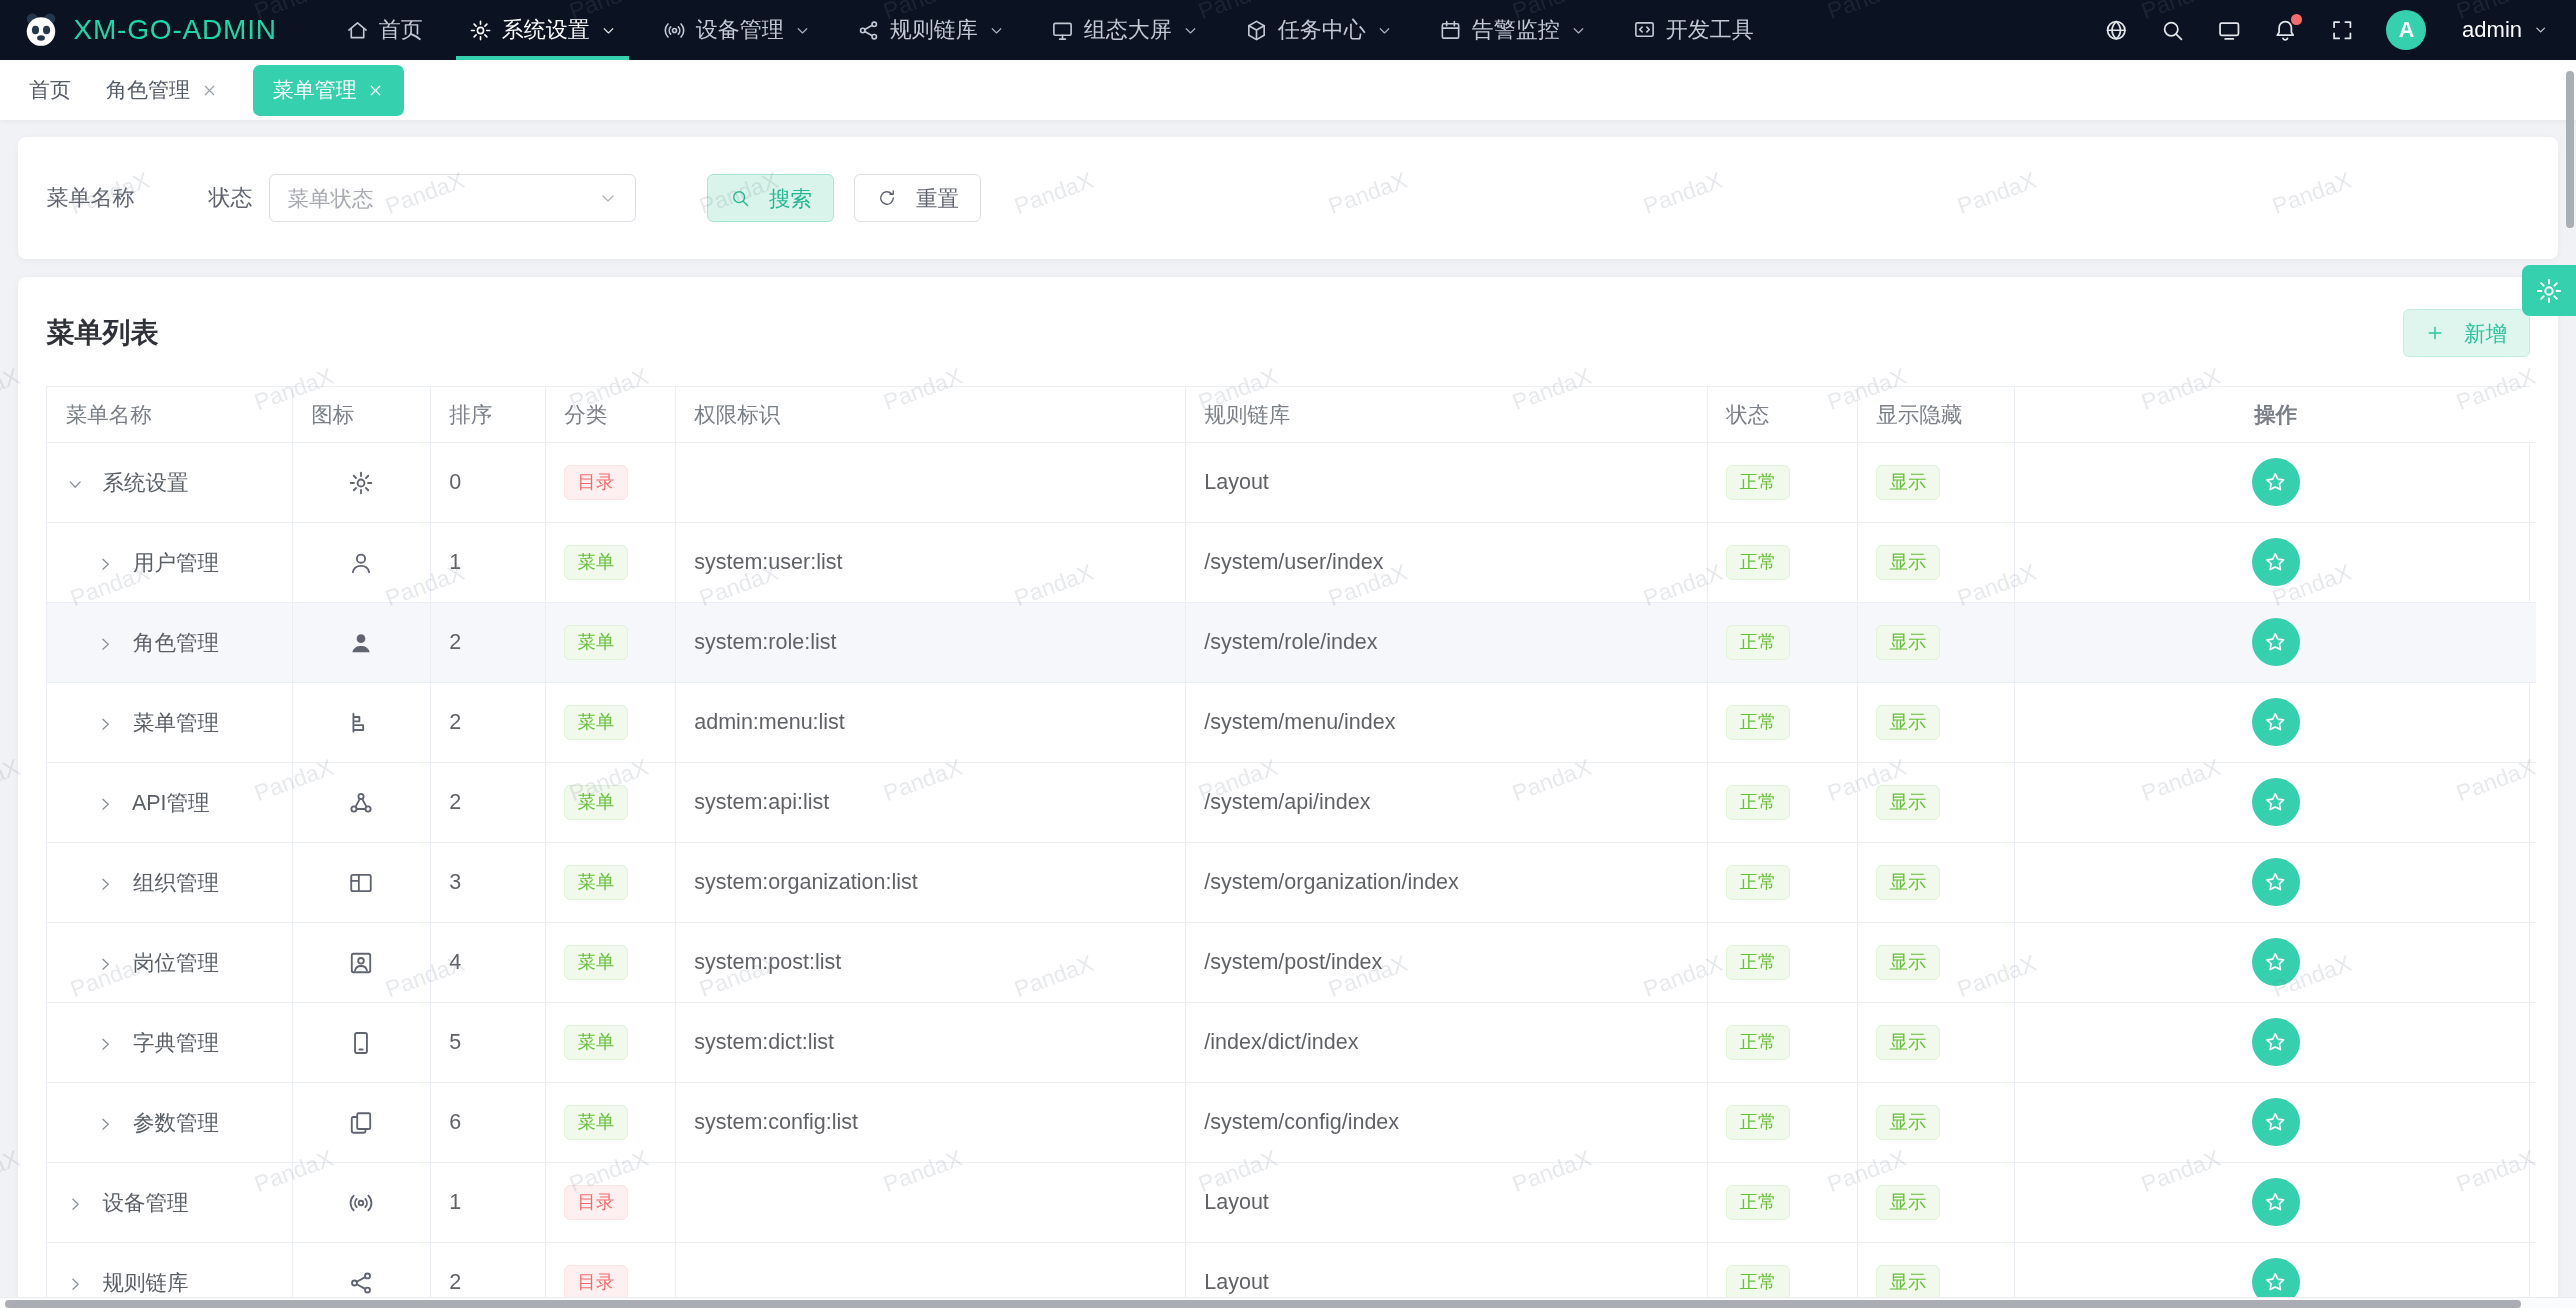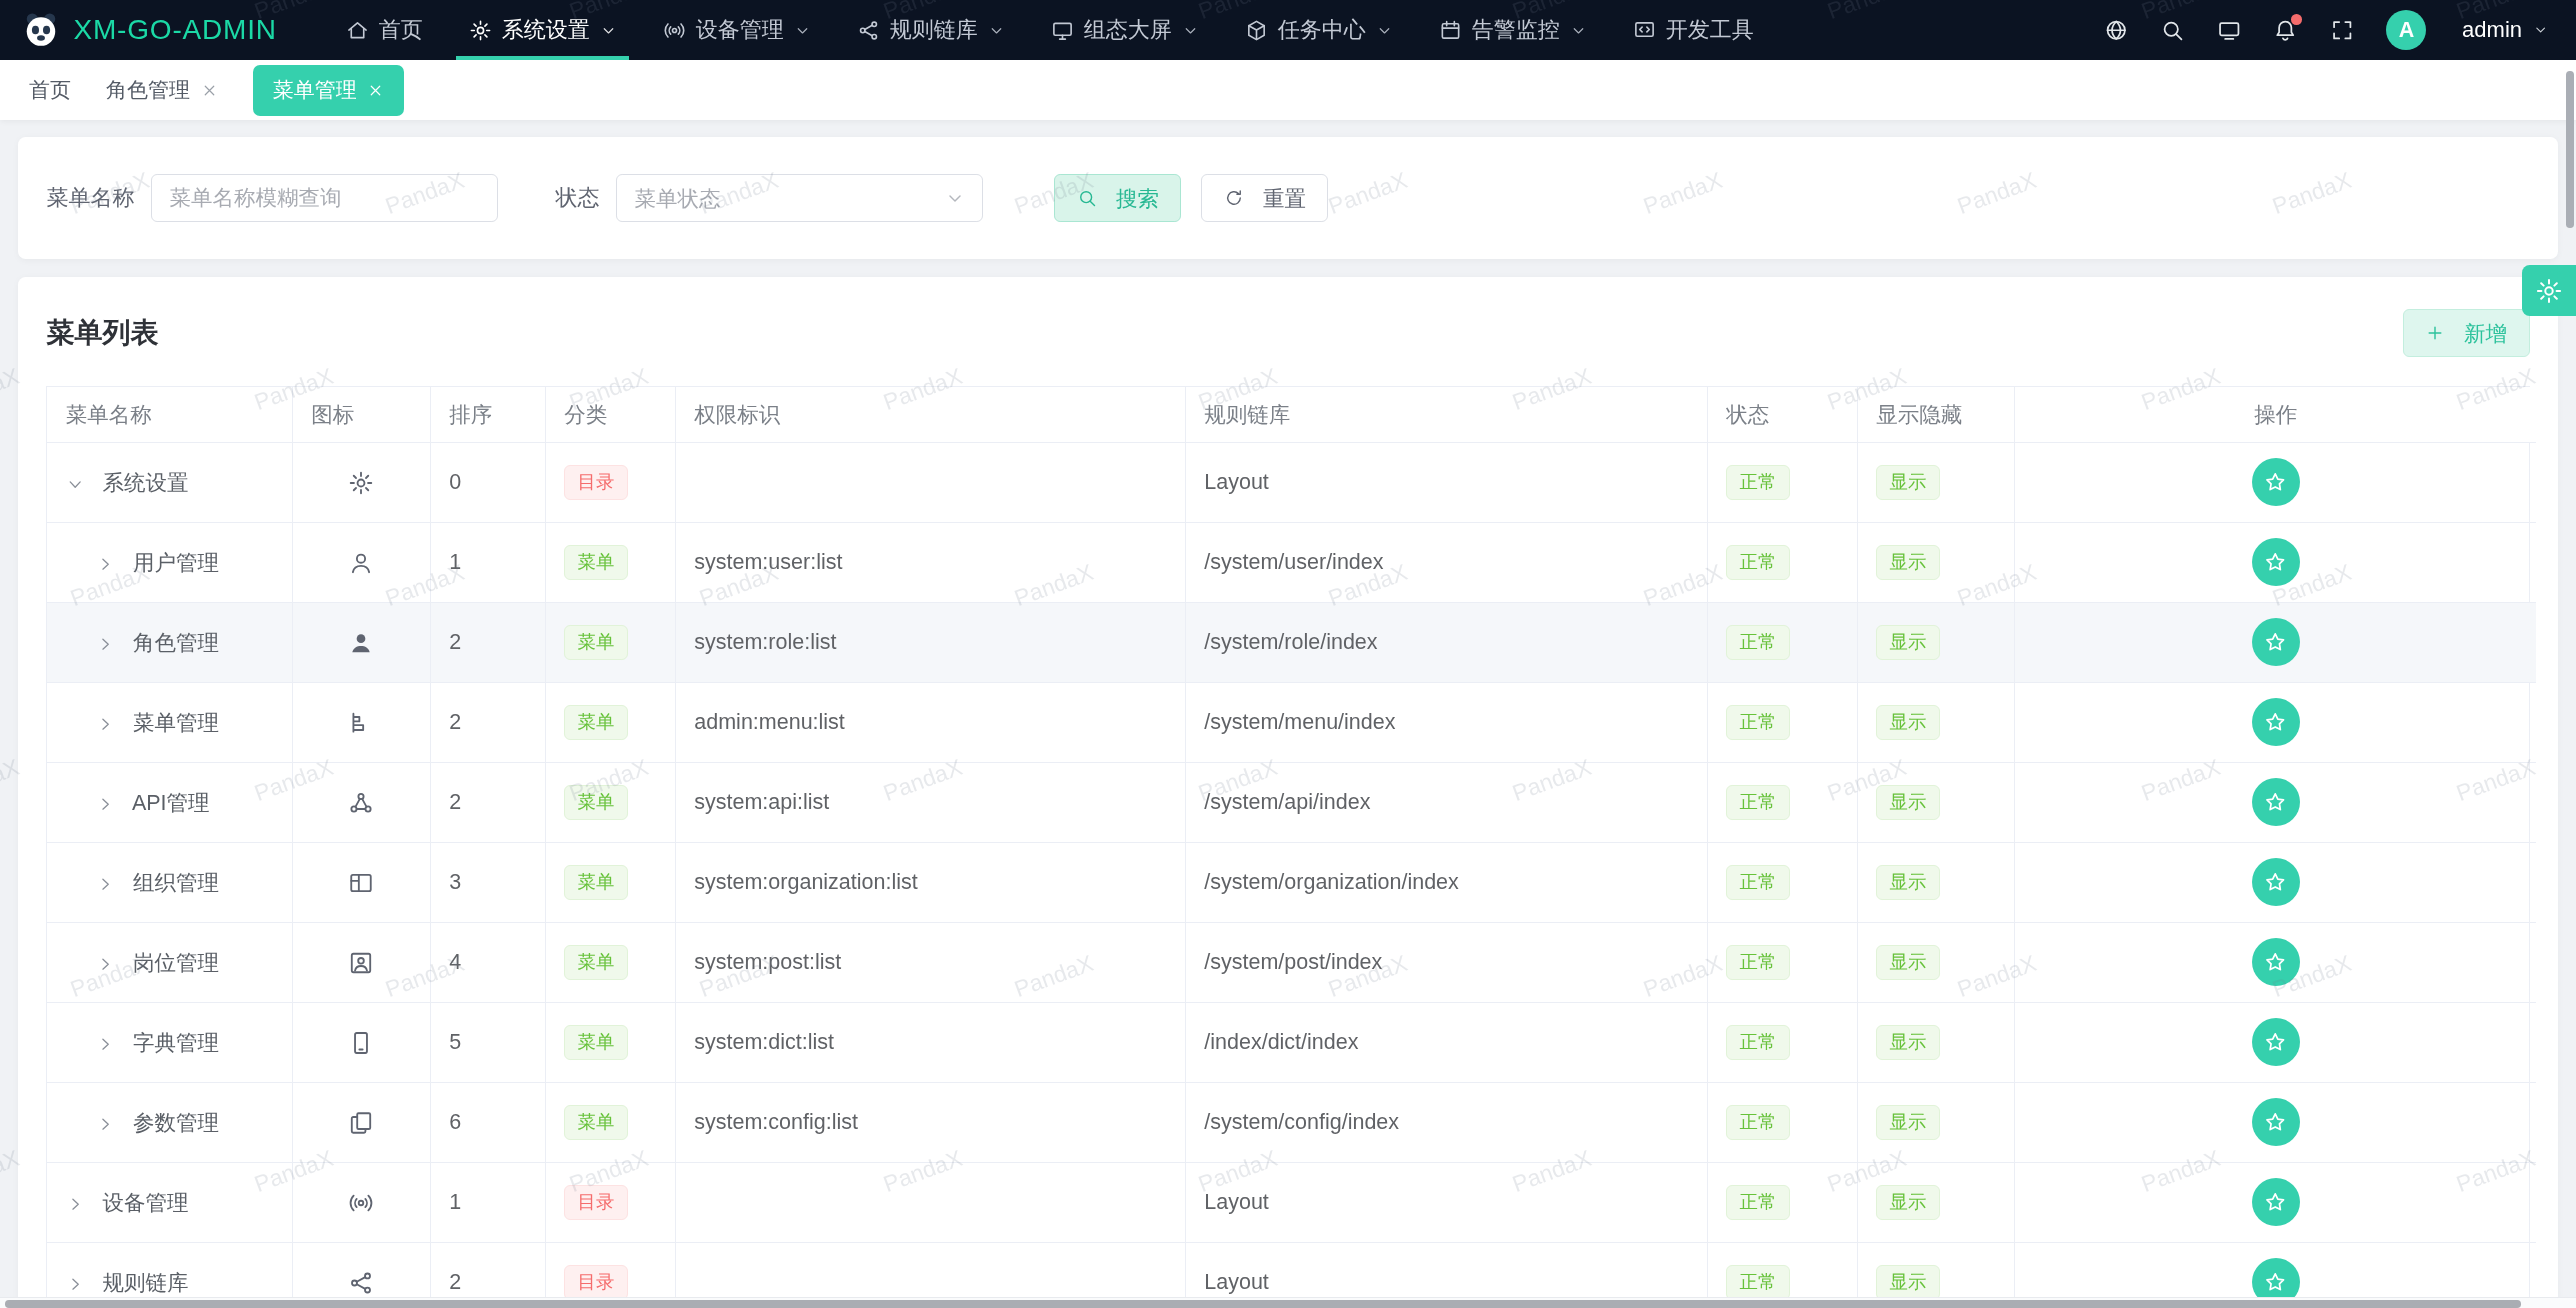--- a/index.html
+++ b/index.html
@@ -62,21 +62,21 @@
   .float-gear .svgi{width:28px;height:28px;}
 
   .main-card{margin-top:18.4px;background:#fff;border-radius:7.7px;box-shadow:0 1.5px 7.7px rgba(0,0,0,.04);padding-bottom:31px;}
   .card-head{display:flex;align-items:center;justify-content:space-between;padding:32px 28px 29px;}
   .card-title{font-size:28px;color:#2f3238;font-weight:600;margin:0;}
   .btn-add{background:#def6ee;border-color:#c3eede;color:#2cc29c;}
 
   .table-wrap{margin:0 28px;border:1.5px solid var(--border);border-bottom:none;}
   table{width:100%;border-collapse:collapse;table-layout:fixed;}
   th,td{border-right:1.5px solid var(--border);border-bottom:1.5px solid var(--border);padding:0 18.4px;font-size:21.5px;overflow:hidden;white-space:nowrap;}
-  th:last-child,td:last-child{border-right:none;}
+  th:last-child,td:last-child{border-right:none;font-weight:bold;}
   th{height:55px;color:var(--text2);font-weight:400;text-align:left;background:#fff;}
   td{height:80px;color:var(--text);background:transparent;}
   tr.hl td{background:#f5f7fa;}
   .c-icon{text-align:center;}
   .c-act{text-align:center;}
   .chevron{display:inline-flex;width:18.4px;height:18.4px;color:#8a8f98;margin-right:12.3px;vertical-align:-3.1px;cursor:pointer;}
   tr.open .chevron{transform:rotate(90deg);}
   tr.lvl1 .c-name{padding-left:49px;}
   .rname{color:#5a5f66;}
   .ticon{display:inline-flex;width:26px;height:26px;color:#5f6470;vertical-align:middle;}
@@ -293,21 +293,20 @@
         </svg>
       </span>
   </div>
 </div>
 
 <div class="content">
 
   <div class="filter-card">
     <div class="fgroup">
       <span class="flabel">菜单名称</span>
-      <input class="finput" type="text" placeholder="菜单名称模糊查询" style="">
     </div>
     <div class="fgroup">
       <span class="flabel">状态</span>
       <div class="fselect">
         <span>菜单状态</span>
         <span class="svgi caret-i">
             <svg viewBox="0 0 24 24">
               <path d="M6 9.5l6 6 6-6"></path>
             </svg>
           </span>

